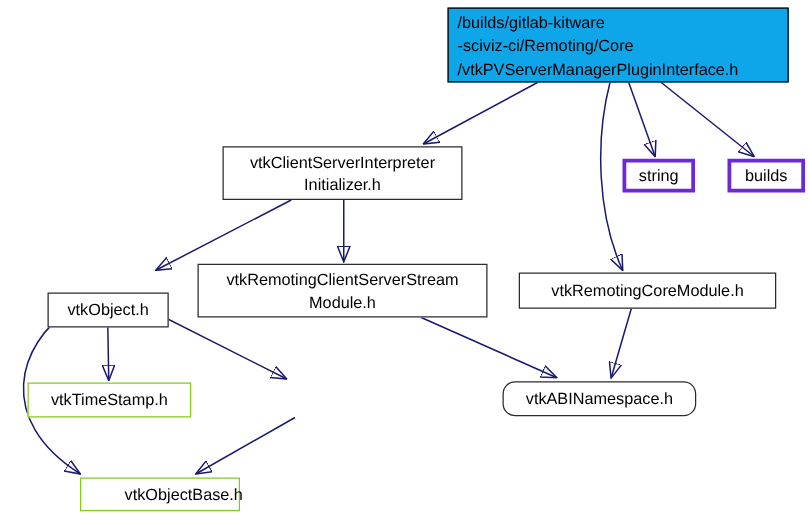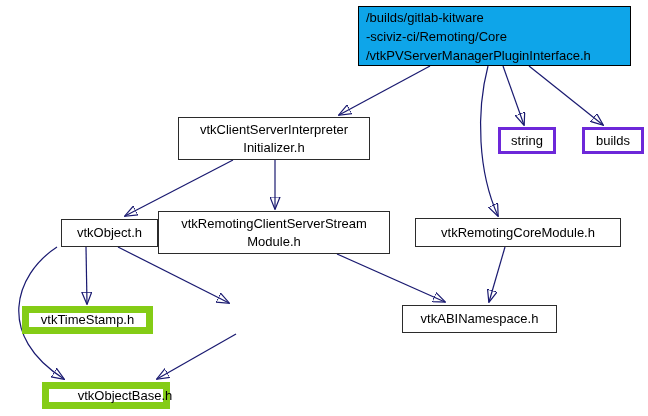--- a/index.html
+++ b/index.html
@@ -17,34 +17,34 @@
     display:flex;align-items:center;justify-content:center;
     font-size:13px;color:#000;text-align:center;
     white-space:pre-line;line-height:1.35;
     cursor:pointer;
   }
   .node-main{
     background:#0ea5e9;border:1px solid #000;
     justify-content:flex-start;text-align:left;
     padding-left:7px;line-height:19px;cursor:default;
   }
-  .node-red{border:7px solid #84cc16;}
+  .node-red{border:1px solid #84cc16;}
   .node-std{border:3px solid #6d28d9;cursor:default;}
 
   .n-main{left:358px;top:6px;width:273px;height:60px;}
   .n-init{left:178px;top:117px;width:192px;height:43px;}
   .n-string{left:498px;top:127px;width:58px;height:27px;}
   .n-vector{left:582px;top:127px;width:62px;height:27px;}
-  .n-object{left:38px;top:219px;width:97px;height:28px;margin-left:23px;}
+  .n-object{left:38px;top:234px;width:97px;height:28px;}
   .n-stream{left:158px;top:211px;width:232px;height:43px;}
   .n-core{left:415px;top:218px;width:206px;height:29px;}
   .n-tstamp{left:22px;top:306px;width:131px;height:28px;}
   .n-weak{left:175px;top:306px;width:170px;height:28px;}
-  .n-abi{left:402px;top:305px;width:155px;height:28px;}
-  .n-obase{left:42px;top:382px;width:128px;height:27px;padding-left:38px;}
+  .n-abi{left:402px;top:305px;width:155px;height:28px;border-radius:10px;}
+  .n-obase{left:64px;top:382px;width:128px;height:27px;padding-left:38px;}
 </style>
 </head>
 <body>
 
 <div id="canvas">
 
   <svg class="edges" width="648" height="416" viewBox="0 0 648 416">
     <defs>
       <marker id="arrow" markerUnits="userSpaceOnUse" markerWidth="13" markerHeight="11" viewBox="0 0 13 11" refX="12" refY="5.5" orient="auto">
         <path d="M0,0.5 L12.5,5.5 L0,10.5 Z" fill="#191970" stroke="none"></path>

